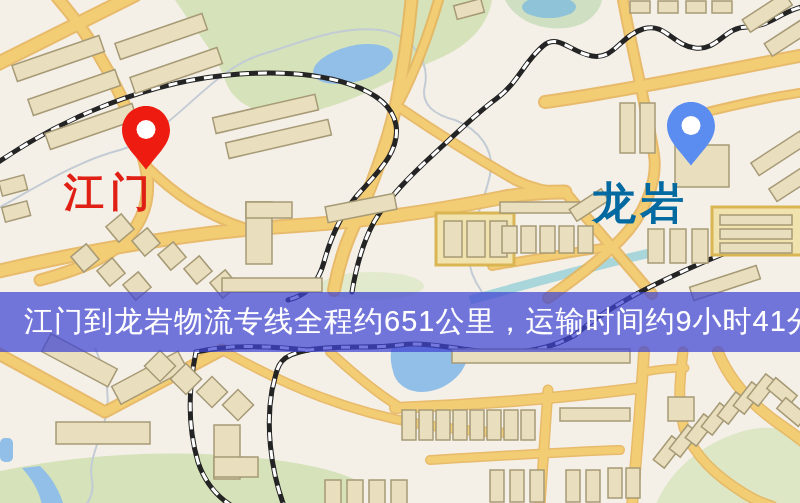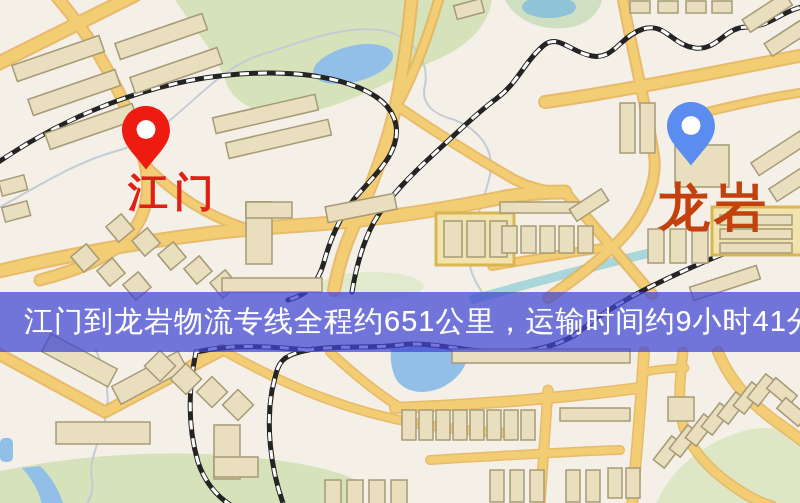--- a/index.html
+++ b/index.html
@@ -4,26 +4,26 @@
 <style>
   html,body{margin:0;padding:0;background:#ffffff;}
   .stage{
     position:relative;width:800px;height:503px;overflow:hidden;
     font-family:"Liberation Sans",sans-serif;background:#f4f0e8;
   }
   .stage svg.map{position:absolute;left:0;top:0;}
   .marker{position:absolute;pointer-events:none;}
   .marker svg{display:block;}
   .marker-label{
-    position:absolute;text-align:right;
+    position:absolute;text-align:left;
     font-family:"Liberation Serif",serif;font-weight:600;
     line-height:1.05;white-space:nowrap;pointer-events:none;
   }
   .label-origin{left:64px;top:172px;width:156px;font-size:40px;letter-spacing:6px;color:#e02015;}
-  .label-dest{left:614px;top:181px;width:156px;font-size:52px;letter-spacing:4px;color:#c2410c;}
+  .label-dest{left:592px;top:181px;width:156px;font-size:44px;letter-spacing:4px;color:#0369a1;}
   .banner{
     position:absolute;left:0;top:292px;width:800px;height:60px;
     background:rgba(62,68,210,0.72);
     display:flex;align-items:center;
     box-sizing:border-box;padding-left:24px;
   }
   .banner-text{
     color:#ffffff;font-size:29px;letter-spacing:1px;
     font-family:"Liberation Sans",sans-serif;
     text-shadow:0 0 1px rgba(255,255,255,.4);

